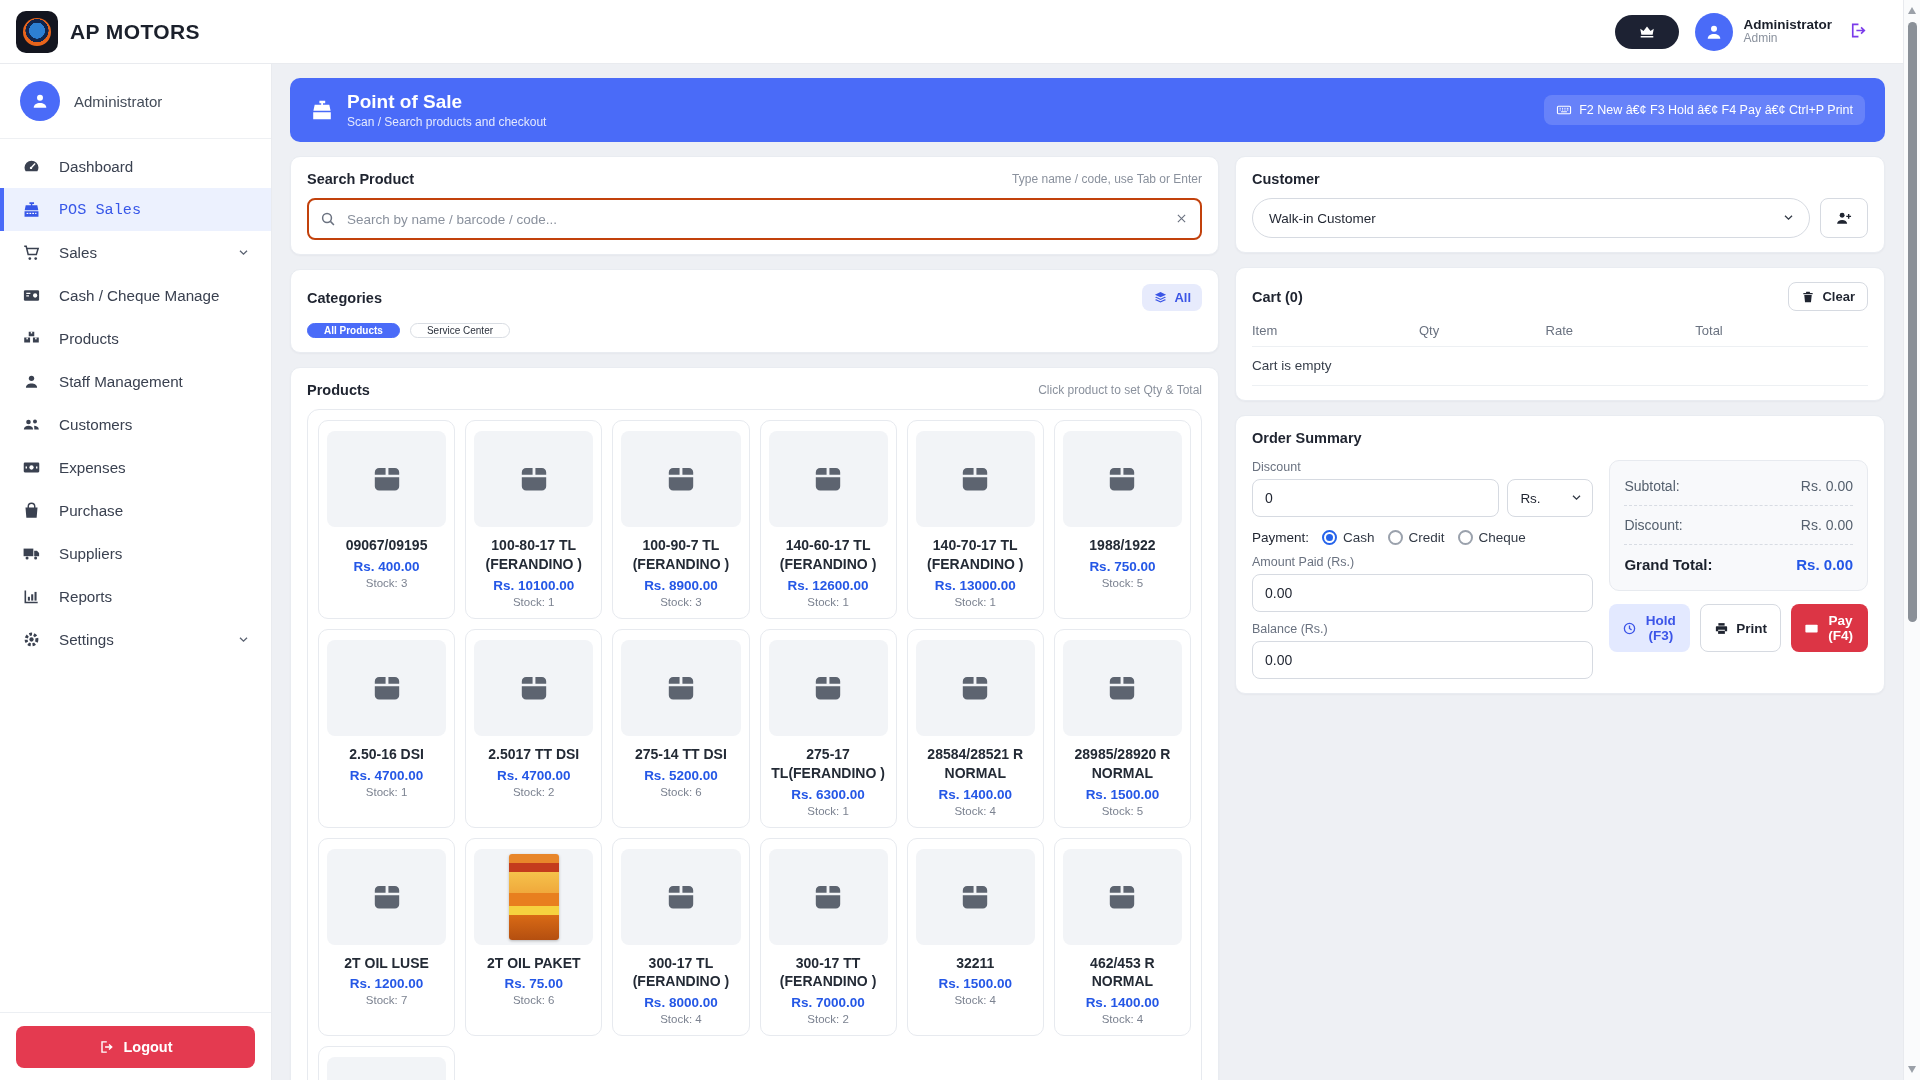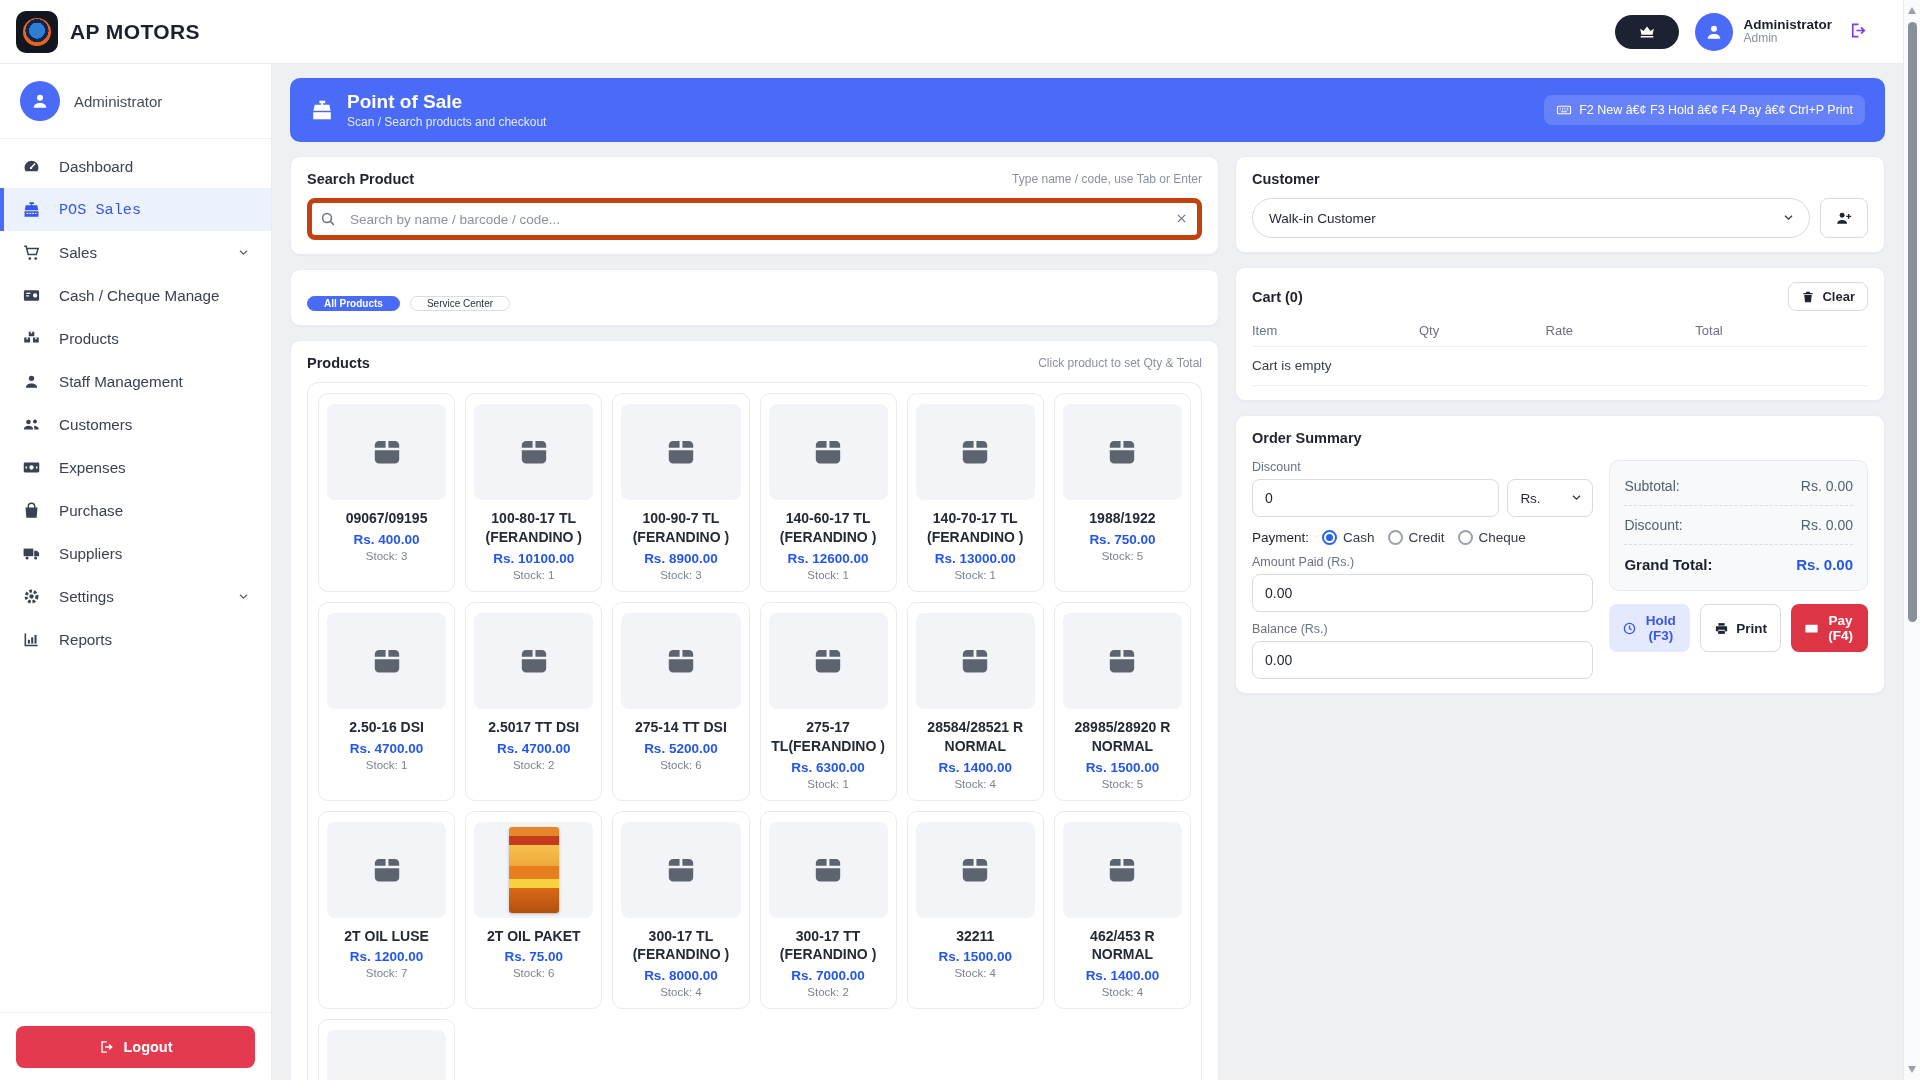--- a/index.html
+++ b/index.html
@@ -60,21 +60,21 @@
   .col-right { width:650px; flex:none; }
 
   .card { background:#fff; border:1px solid #e9ecf1; border-radius:10px; box-shadow:0 1px 2px rgba(16,24,40,.04);
           padding:14px 16px; margin-bottom:14px; }
   .card-head { display:flex; align-items:center; justify-content:space-between; }
   .card-title { font-size:14.5px; font-weight:700; color:#1f2430; }
   .card-hint { font-size:12px; color:#8a919d; }
 
   
   .search-wrap { position:relative; margin-top:11px; }
-  .search-wrap input { width:100%; height:42px; border:5px solid #c2410c; border-radius:8px; padding:0 40px 0 38px;
+  .search-wrap input { width:100%; height:42px; border:2px solid #c2410c; border-radius:8px; padding:0 40px 0 38px;
                        font-size:13.5px; color:#1f2430; font-family:inherit; outline:none; background:#fff; }
   .search-wrap input::placeholder { color:#8a919d; }
   .search-ico { position:absolute; left:12px; top:12px; color:#6b7280; } .search-ico svg{width:18px;height:18px;}
   .clear-ico { position:absolute; right:13px; top:13px; color:#6b7280; background:none; border:none; cursor:pointer; } .clear-ico svg{width:15px;height:15px;}
 
   
   .all-btn { background:#e7ebfc; color:#3b55e6; border:none; border-radius:8px; padding:6px 11px; font-size:13px; font-weight:700;
              display:flex; align-items:center; gap:6px; cursor:pointer; font-family:inherit; }
   .all-btn svg { width:15px; height:15px; }
   .pills { display:flex; gap:10px; margin-top:12px; }
@@ -307,41 +307,41 @@
               <path d="M15.4 8.5h3.5l2.7 3v3.9h-6.2z"></path>
               <circle cx="6.4" cy="17.6" r="1.9"></circle>
               <circle cx="17.2" cy="17.6" r="1.9"></circle>
             </svg>
           </span>
           <span>Suppliers</span>
         </div>
         <div class="side-item">
           <span class="s-icon">
             <svg viewBox="0 0 24 24" fill="currentColor" xmlns="http://www.w3.org/2000/svg">
-              <circle cx="12" cy="12" r="6.8" fill="none" stroke="currentColor" stroke-width="3.8" stroke-dasharray="3.4 2.3"></circle>
-              <circle cx="12" cy="12" r="2.7"></circle>
-            </svg>
-          </span>
-          <span>Settings</span>
-          <span class="chev">
-            <svg viewBox="0 0 24 24" fill="currentColor" xmlns="http://www.w3.org/2000/svg">
-              <path d="M6.4 9.1L12 14.7l5.6-5.6" fill="none" stroke="currentColor" stroke-width="2.1"></path>
-            </svg>
-          </span>
-        </div>
-        <div class="side-item">
-          <span class="s-icon">
-            <svg viewBox="0 0 24 24" fill="currentColor" xmlns="http://www.w3.org/2000/svg">
               <path d="M4.2 4.4v15.2h15.6" fill="none" stroke="currentColor" stroke-width="2"></path>
               <rect x="7.4" y="12.4" width="2.6" height="4.8"></rect>
               <rect x="11.6" y="9.2" width="2.6" height="8"></rect>
               <rect x="15.8" y="6.2" width="2.6" height="11"></rect>
             </svg>
           </span>
           <span>Reports</span>
+        </div>
+        <div class="side-item">
+          <span class="s-icon">
+            <svg viewBox="0 0 24 24" fill="currentColor" xmlns="http://www.w3.org/2000/svg">
+              <circle cx="12" cy="12" r="6.8" fill="none" stroke="currentColor" stroke-width="3.8" stroke-dasharray="3.4 2.3"></circle>
+              <circle cx="12" cy="12" r="2.7"></circle>
+            </svg>
+          </span>
+          <span>Settings</span>
+          <span class="chev">
+            <svg viewBox="0 0 24 24" fill="currentColor" xmlns="http://www.w3.org/2000/svg">
+              <path d="M6.4 9.1L12 14.7l5.6-5.6" fill="none" stroke="currentColor" stroke-width="2.1"></path>
+            </svg>
+          </span>
         </div>
       </nav>
     <div class="side-bottom">
       <button class="logout-btn">
         <span style="display: inline-flex;">
             <svg viewBox="0 0 24 24" fill="currentColor" xmlns="http://www.w3.org/2000/svg">
               <path d="M13.2 4.3H6v15.4h7.2" fill="none" stroke="currentColor" stroke-width="2.1"></path>
               <path d="M10.6 12h9.6m-3.7-3.9L20.6 12l-4.1 3.9" fill="none" stroke="currentColor" stroke-width="2.1"></path>
             </svg>
           </span>
@@ -396,20 +396,33 @@
             <input type="text" placeholder="Search by name / barcode / code..." style="">
             <button class="clear-ico"><span style="display: inline-flex;">
                   <svg viewBox="0 0 24 24" fill="currentColor" xmlns="http://www.w3.org/2000/svg">
                     <path d="M6.2 6.2l11.6 11.6M17.8 6.2L6.2 17.8" stroke="currentColor" stroke-width="1.8"></path>
                   </svg>
                 </span></button>
           </div>
         </section>
 
         <section class="card">
+          <div class="card-head">
+            <span class="card-title">Categories</span>
+            <button class="all-btn">
+              <span style="display: inline-flex;">
+                  <svg viewBox="0 0 24 24" fill="currentColor" xmlns="http://www.w3.org/2000/svg">
+                    <path d="M12 3.2l8.9 4.3-8.9 4.2L3.1 7.5z"></path>
+                    <path d="M5.2 10.6l-2.1 1 8.9 4.3 8.9-4.3-2.1-1L12 13.9z"></path>
+                    <path d="M5.2 14.8l-2.1 1L12 20l8.9-4.2-2.1-1L12 18z"></path>
+                  </svg>
+                </span>
+              <span>All</span>
+            </button>
+          </div>
           <div class="pills" id="category-pills">
               <button class="pill active">All Products</button>
               <button class="pill">Service Center</button>
             </div>
         </section>
 
         <section class="card">
           <div class="card-head">
             <span class="card-title">Products</span>
             <span class="card-hint">Click product to set Qty &amp; Total</span>

